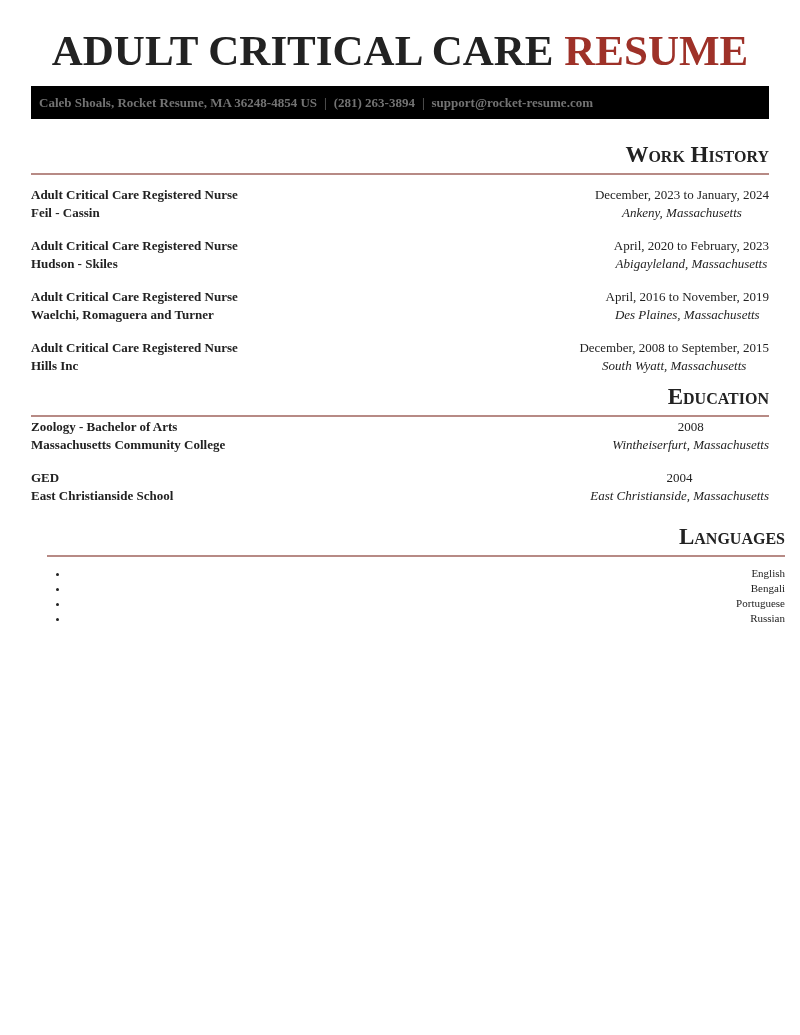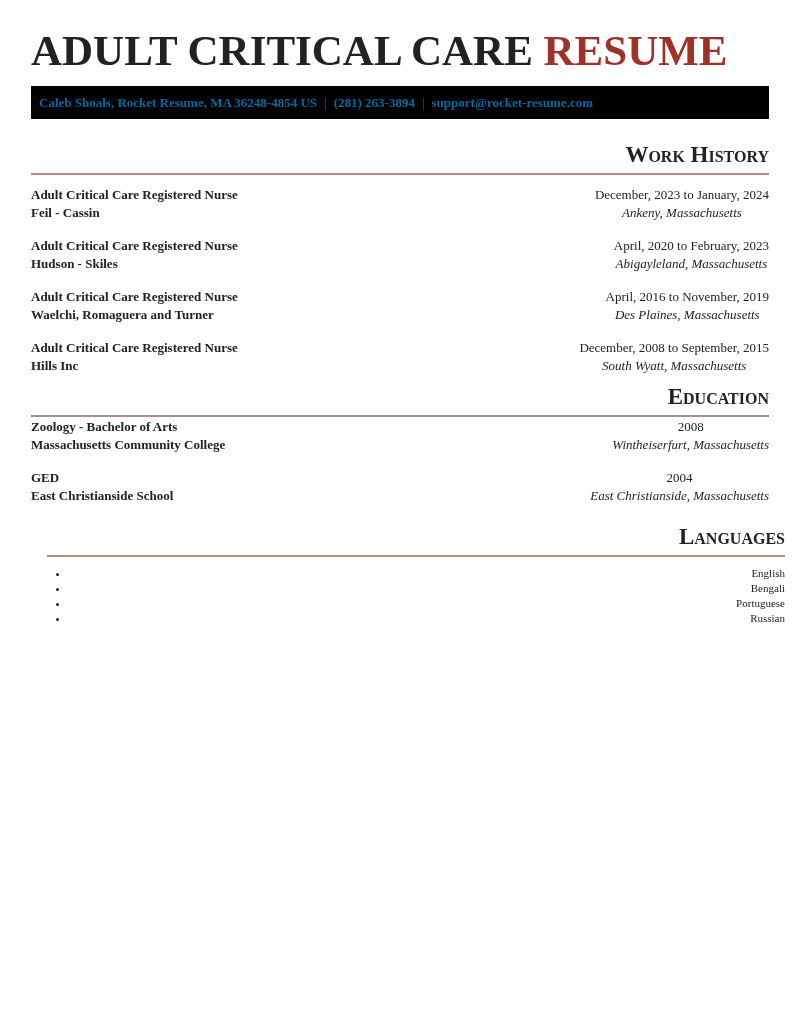--- a/index.html
+++ b/index.html
@@ -1,20 +1,20 @@
 <!DOCTYPE html>
 <html><head>
   <meta charset="utf-8">
   <style>
     html, body { margin: 0; padding: 0; background: #ffffff; }
     body { width: 800px; height: 1035px; position: relative; font-family: "Liberation Serif", serif; color: #222222; }
     .page { position: absolute; left: 31px; top: 0; width: 738px; }
-    .title { margin: 0; padding-top: 27px; font-size: 43px; font-weight: bold; line-height: 48px; color: #222222; letter-spacing: 0px; white-space: nowrap; }
+    .title { margin: 0; padding-top: 27px; font-size: 43px; font-weight: bold; line-height: 48px; color: #222222; letter-spacing: 0px; white-space: nowrap; text-align: center; }
     .title .accent { color: #9e3128; }
-    .contact-bar { margin-top: 11px; background: #000000; color: #0369a1; height: 33px; line-height: 33px; padding-left: 8px; font-size: 13px; font-weight: bold; white-space: nowrap; }
+    .contact-bar { margin-top: 11px; background: #000000; color: #737373; height: 33px; line-height: 33px; padding-left: 8px; font-size: 13px; font-weight: bold; white-space: nowrap; }
     .contact-bar .sep { padding: 0 7px; font-weight: normal; }
     .section-heading { margin: 0; font-size: 23px; font-weight: bold; font-variant: small-caps; line-height: 26px; color: #222222; text-align: right; }
     .rule { height: 2px; background: #b78a85; margin-top: 5px; }
     .section { position: absolute; left: 0; width: 738px; }
     .entry { position: relative; height: 35px; font-size: 13px; line-height: 17.5px; }
     .entry .left { position: absolute; left: 0; top: 0; font-weight: bold; white-space: nowrap; }
     .entry .right { position: absolute; right: 0; top: 0; text-align: center; white-space: nowrap; }
     .entry .right .loc { font-style: italic; }
     .languages { margin: 9px 0 0 0; padding-left: 22px; font-size: 11px; line-height: 15px; }
     .languages li { padding-left: 0; text-align: right; }

